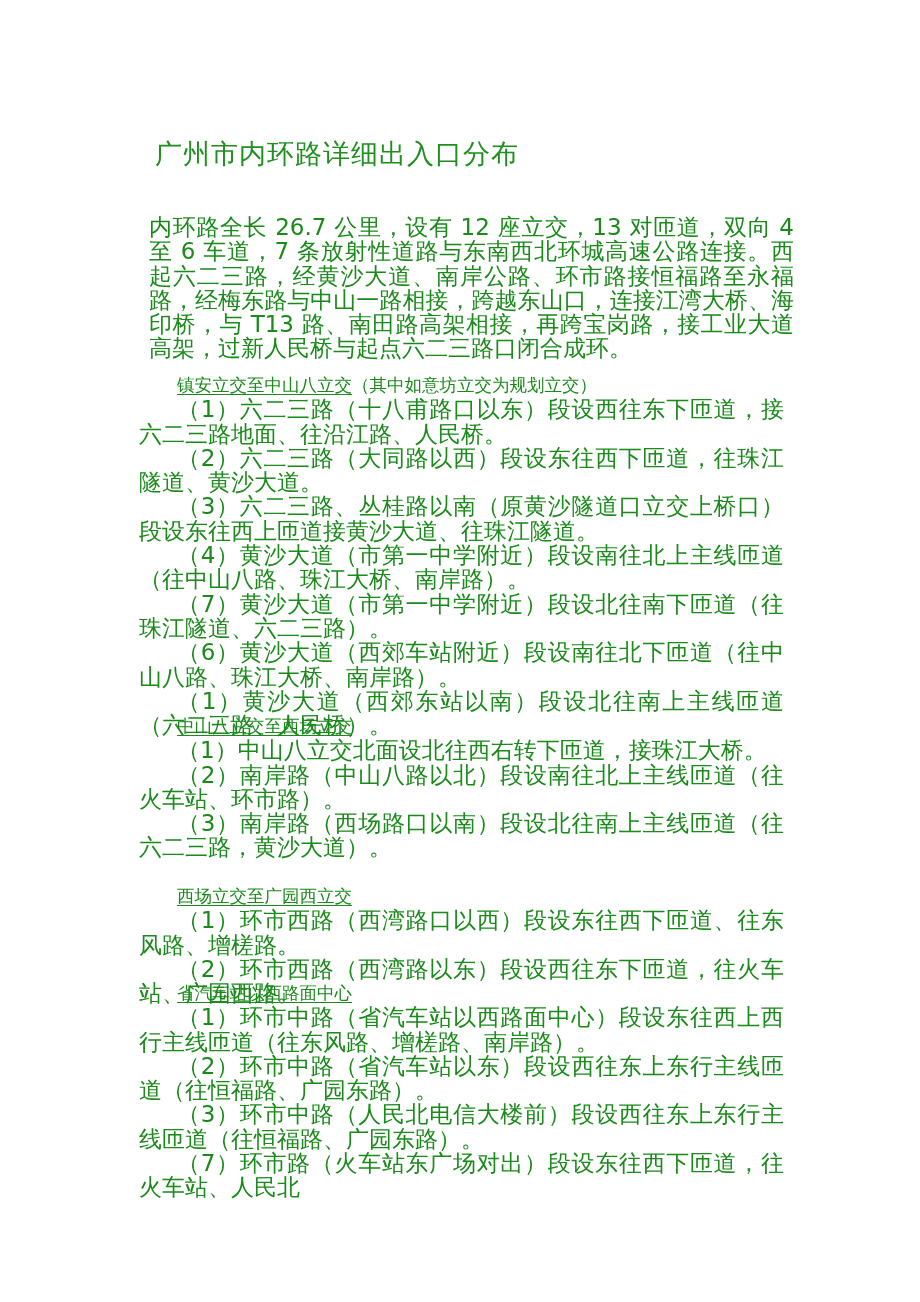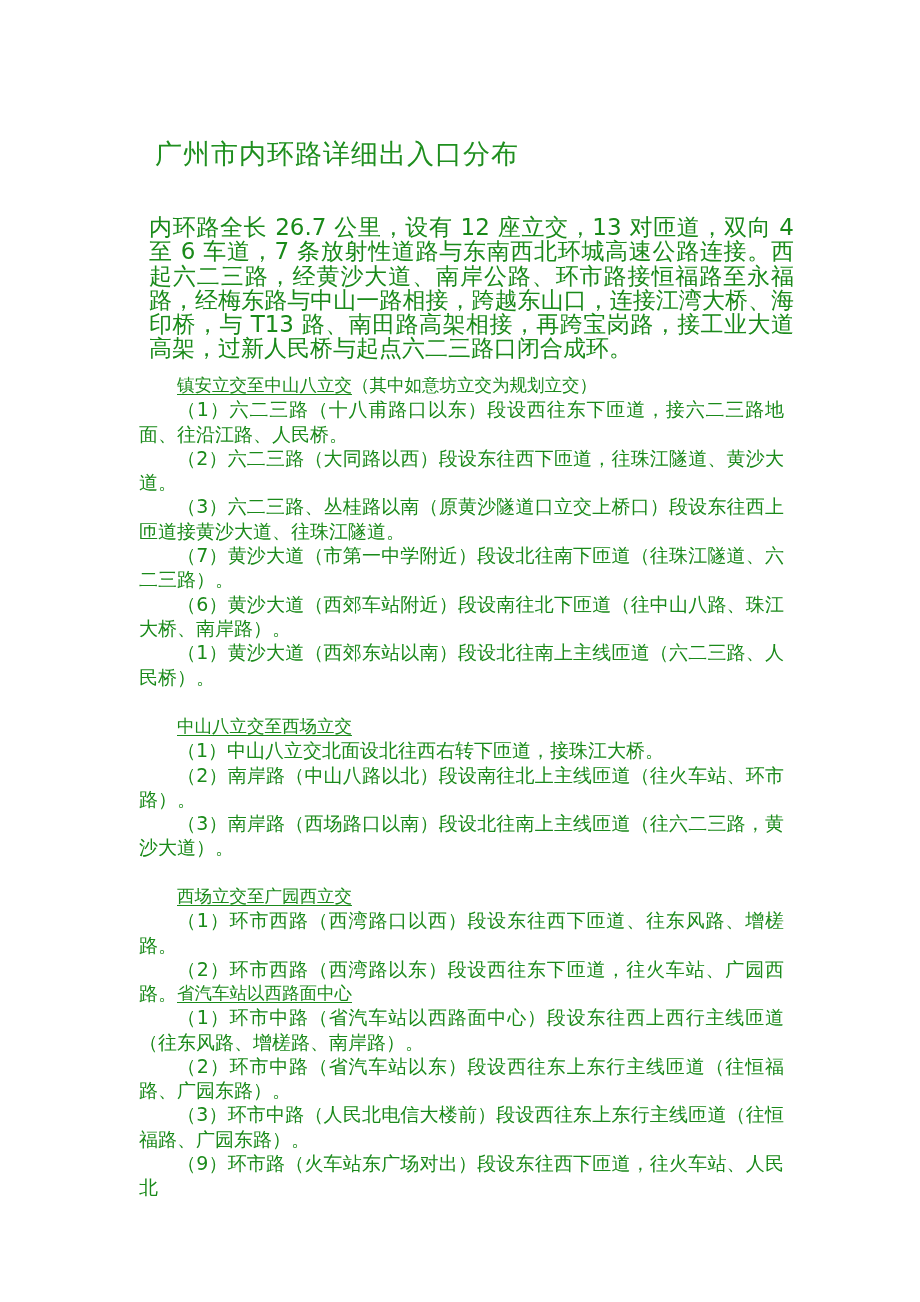--- a/index.html
+++ b/index.html
@@ -7,41 +7,42 @@
          font-family: "DejaVu Sans", "Liberation Sans", sans-serif; color: #1a8a1a; }
   .page { position: absolute; left: 139px; top: 0; width: 645px; }
   .title { position: absolute; top: 118px; left: 0; font-size: 27px; line-height: 40px;
            letter-spacing: 1px; color: #1f8f1f; font-weight: normal; margin: 16px; white-space: nowrap; }
   .para { position: absolute; left: 2px; width: 645px; font-size: 23px; line-height: 24.3px;
           text-align: justify; margin: 8px; color: #1a8a1a; }
   .intro { top: 207px; }
   .section { position: absolute; left: 0; width: 645px; }
   .sec-head { font-size: 17.5px; line-height: 24.3px; margin: 0; padding-left: 38px; }
   .sec-head span { text-decoration: underline; text-underline-offset: 3px; }
-  .item { font-size: 19px; line-height: 24.3px; margin: 0; text-indent: 38px; text-align: justify; }
+  .item { font-size: 23px; line-height: 24.3px; margin: 0; text-indent: 38px; text-align: justify; }
   .s1 { top: 334px; margin-top: 39px; }
   .s2 { top: 714px; }
   .s3 { top: 884px; }
   .s4 { top: 981px; }
   .s4 .sec-head { padding-left: 19px; }
   .s4 .sec-head span { padding-left: 19px; }
 </style>
 </head>
 <body>
 
 <div class="page">
   <h1 class="title">广州市内环路详细出入口分布</h1>
 
   <p class="para intro">内环路全长 26.7 公里，设有 12 座立交，13 对匝道，双向 4 至 6 车道，7 条放射性道路与东南西北环城高速公路连接。西起六二三路，经黄沙大道、南岸公路、环市路接恒福路至永福路，经梅东路与中山一路相接，跨越东山口，连接江湾大桥、海印桥，与 T13 路、南田路高架相接，再跨宝岗路，接工业大道高架，过新人民桥与起点六二三路口闭合成环。</p>
 
   <div class="section s1">
     <p class="sec-head"><span>镇安立交至中山八立交</span><span style="text-decoration:none">（其中如意坊立交为规划立交）</span></p>
     <p class="item">（1）六二三路（十八甫路口以东）段设西往东下匝道，接六二三路地面、往沿江路、人民桥。</p>
     <p class="item">（2）六二三路（大同路以西）段设东往西下匝道，往珠江隧道、黄沙大道。</p>
     <p class="item">（3）六二三路、丛桂路以南（原黄沙隧道口立交上桥口）段设东往西上匝道接黄沙大道、往珠江隧道。</p>
+    <p class="item">（4）黄沙大道（市第一中学附近）段设南往北上主线匝道（往中山八路、珠江大桥、南岸路）。</p>
     <p class="item">（7）黄沙大道（市第一中学附近）段设北往南下匝道（往珠江隧道、六二三路）。</p>
     <p class="item">（6）黄沙大道（西郊车站附近）段设南往北下匝道（往中山八路、珠江大桥、南岸路）。</p>
     <p class="item">（1）黄沙大道（西郊东站以南）段设北往南上主线匝道（六二三路、人民桥）。</p>
   </div>
 
   <div class="section s2">
     <p class="sec-head"><span>中山八立交至西场立交</span></p>
     <p class="item">（1）中山八立交北面设北往西右转下匝道，接珠江大桥。</p>
     <p class="item">（2）南岸路（中山八路以北）段设南往北上主线匝道（往火车站、环市路）。</p>
     <p class="item">（3）南岸路（西场路口以南）段设北往南上主线匝道（往六二三路，黄沙大道）。</p>
@@ -51,15 +52,15 @@
     <p class="sec-head"><span>西场立交至广园西立交</span></p>
     <p class="item">（1）环市西路（西湾路口以西）段设东往西下匝道、往东风路、增槎路。</p>
     <p class="item">（2）环市西路（西湾路以东）段设西往东下匝道，往火车站、广园西路。</p>
   </div>
 
   <div class="section s4">
     <p class="sec-head"><span>省汽车站以西路面中心</span></p>
     <p class="item">（1）环市中路（省汽车站以西路面中心）段设东往西上西行主线匝道（往东风路、增槎路、南岸路）。</p>
     <p class="item">（2）环市中路（省汽车站以东）段设西往东上东行主线匝道（往恒福路、广园东路）。</p>
     <p class="item">（3）环市中路（人民北电信大楼前）段设西往东上东行主线匝道（往恒福路、广园东路）。</p>
-    <p class="item">（9）环市路（火车站东广场对出）段设东往西下匝道，往火车站、人民北</p>
+    <p class="item">（7）环市路（火车站东广场对出）段设东往西下匝道，往火车站、人民北</p>
   </div>
 </div>
 
 </body></html>

